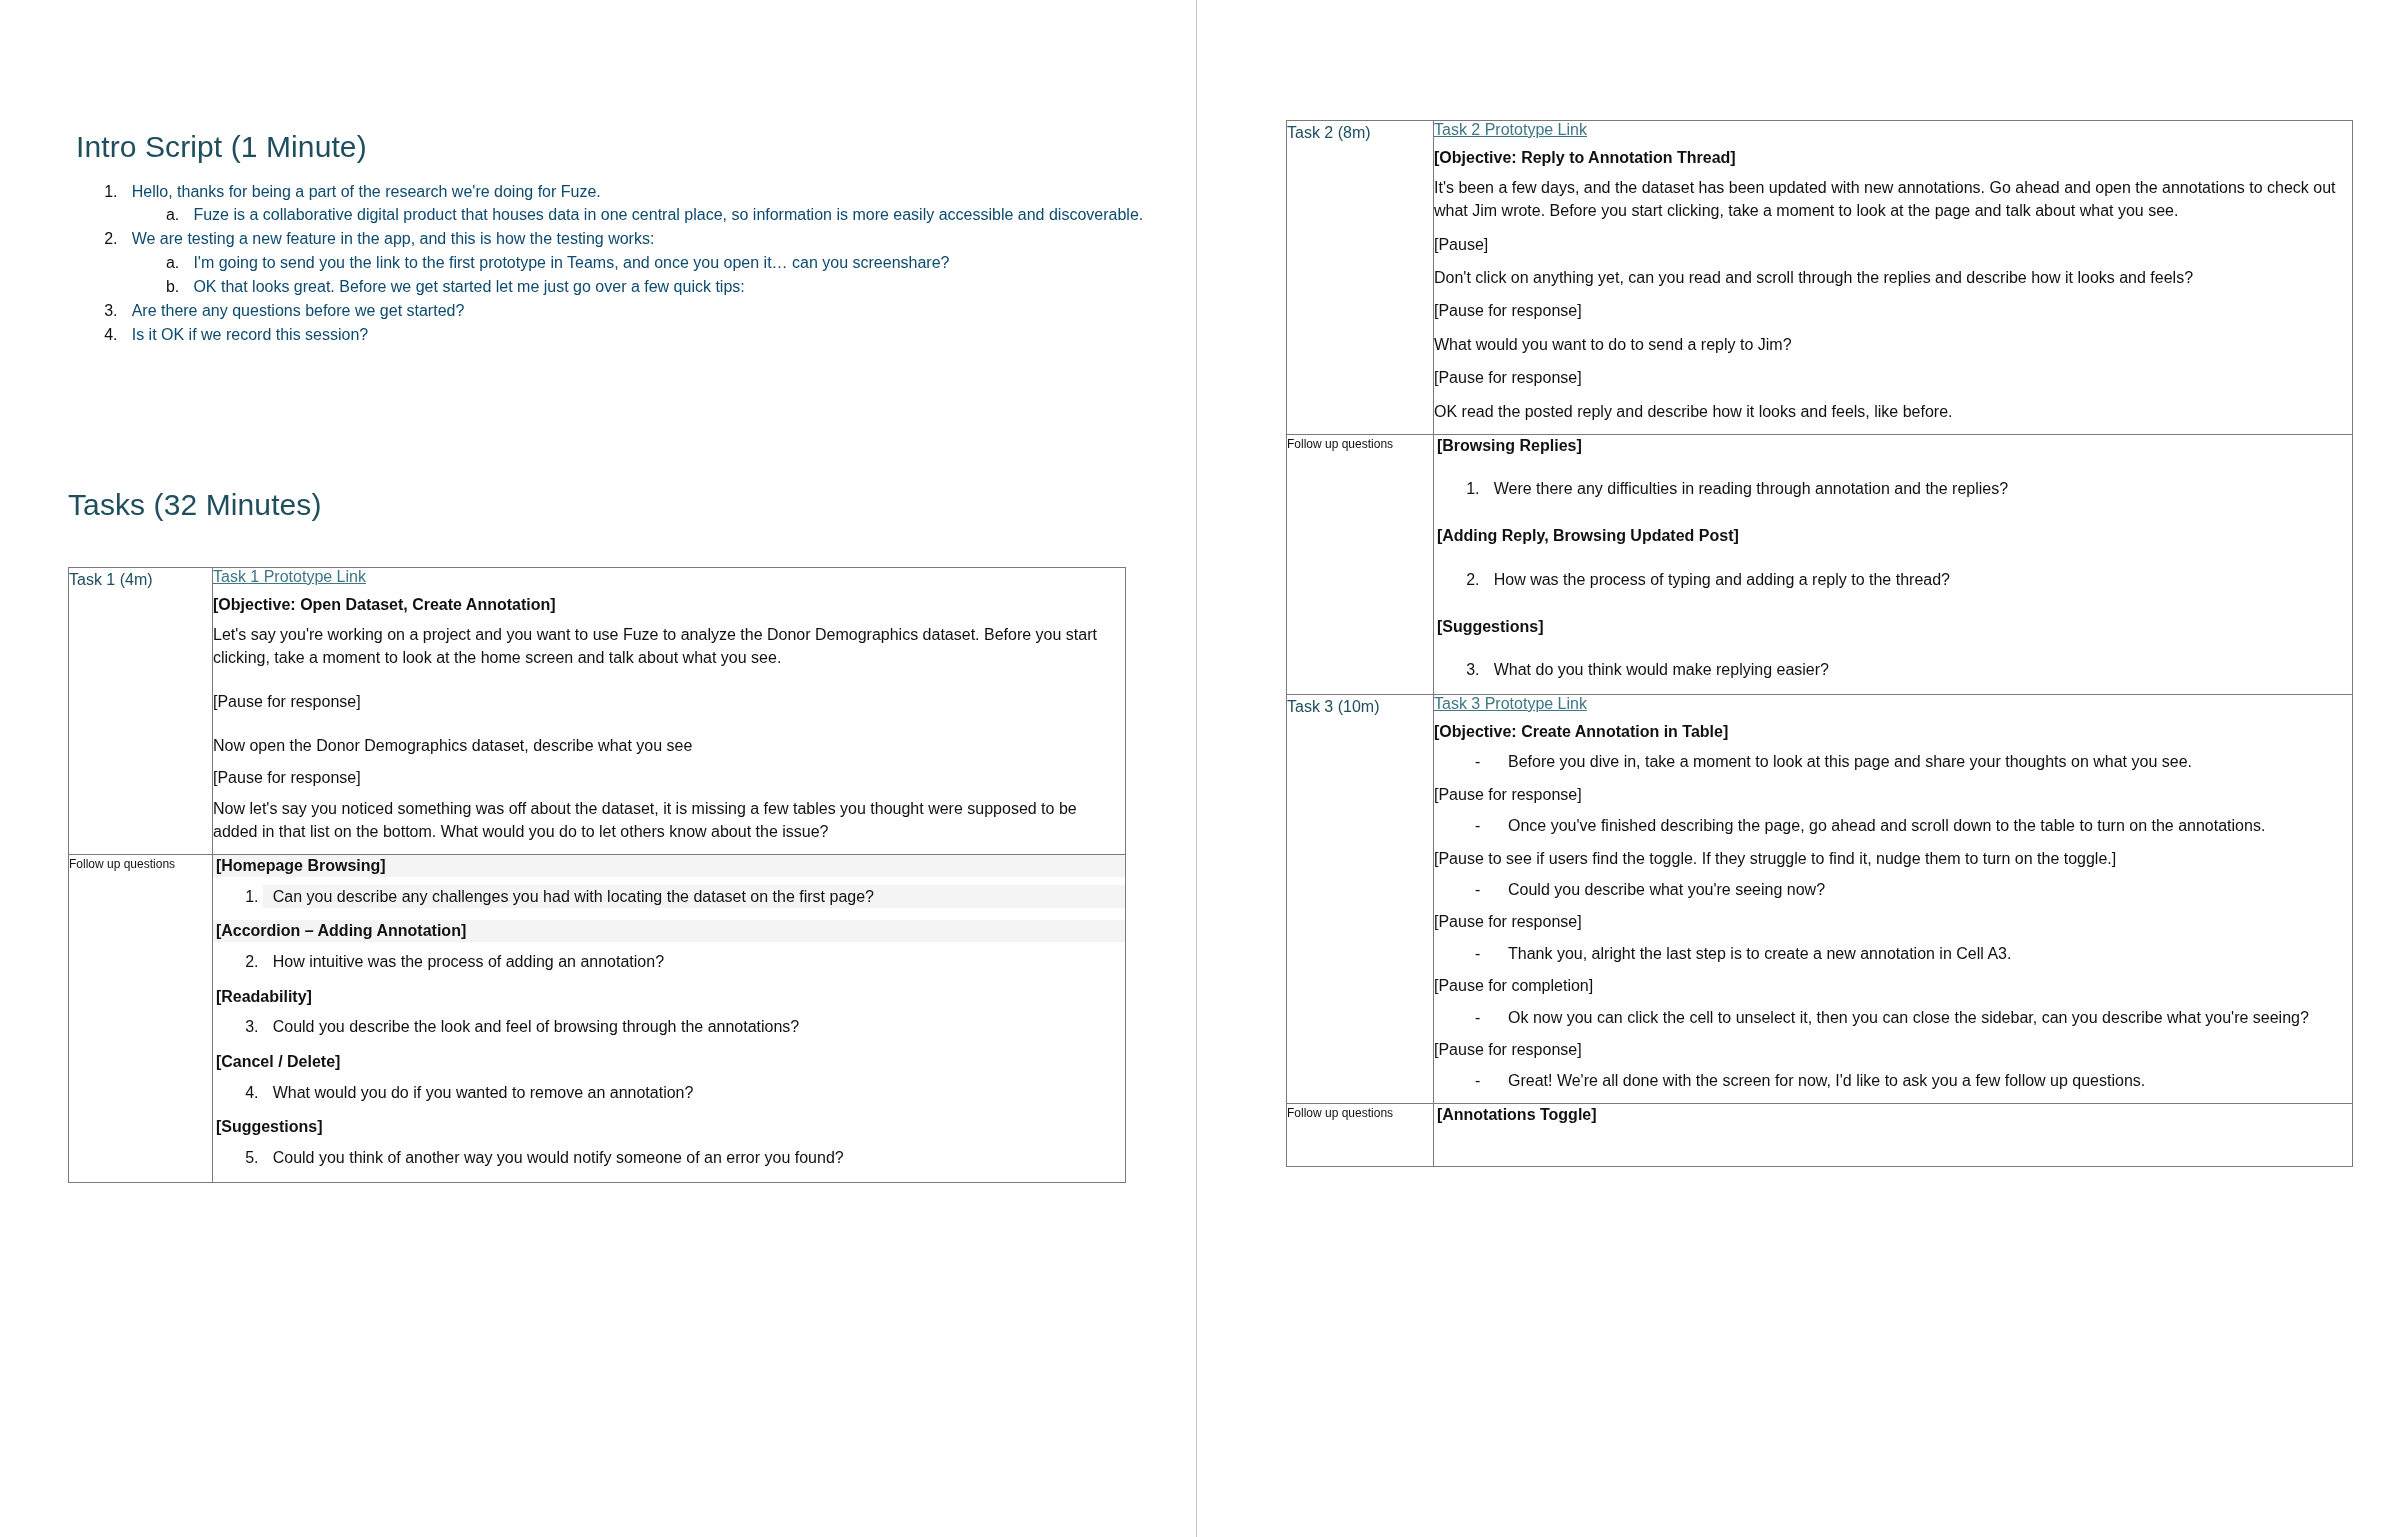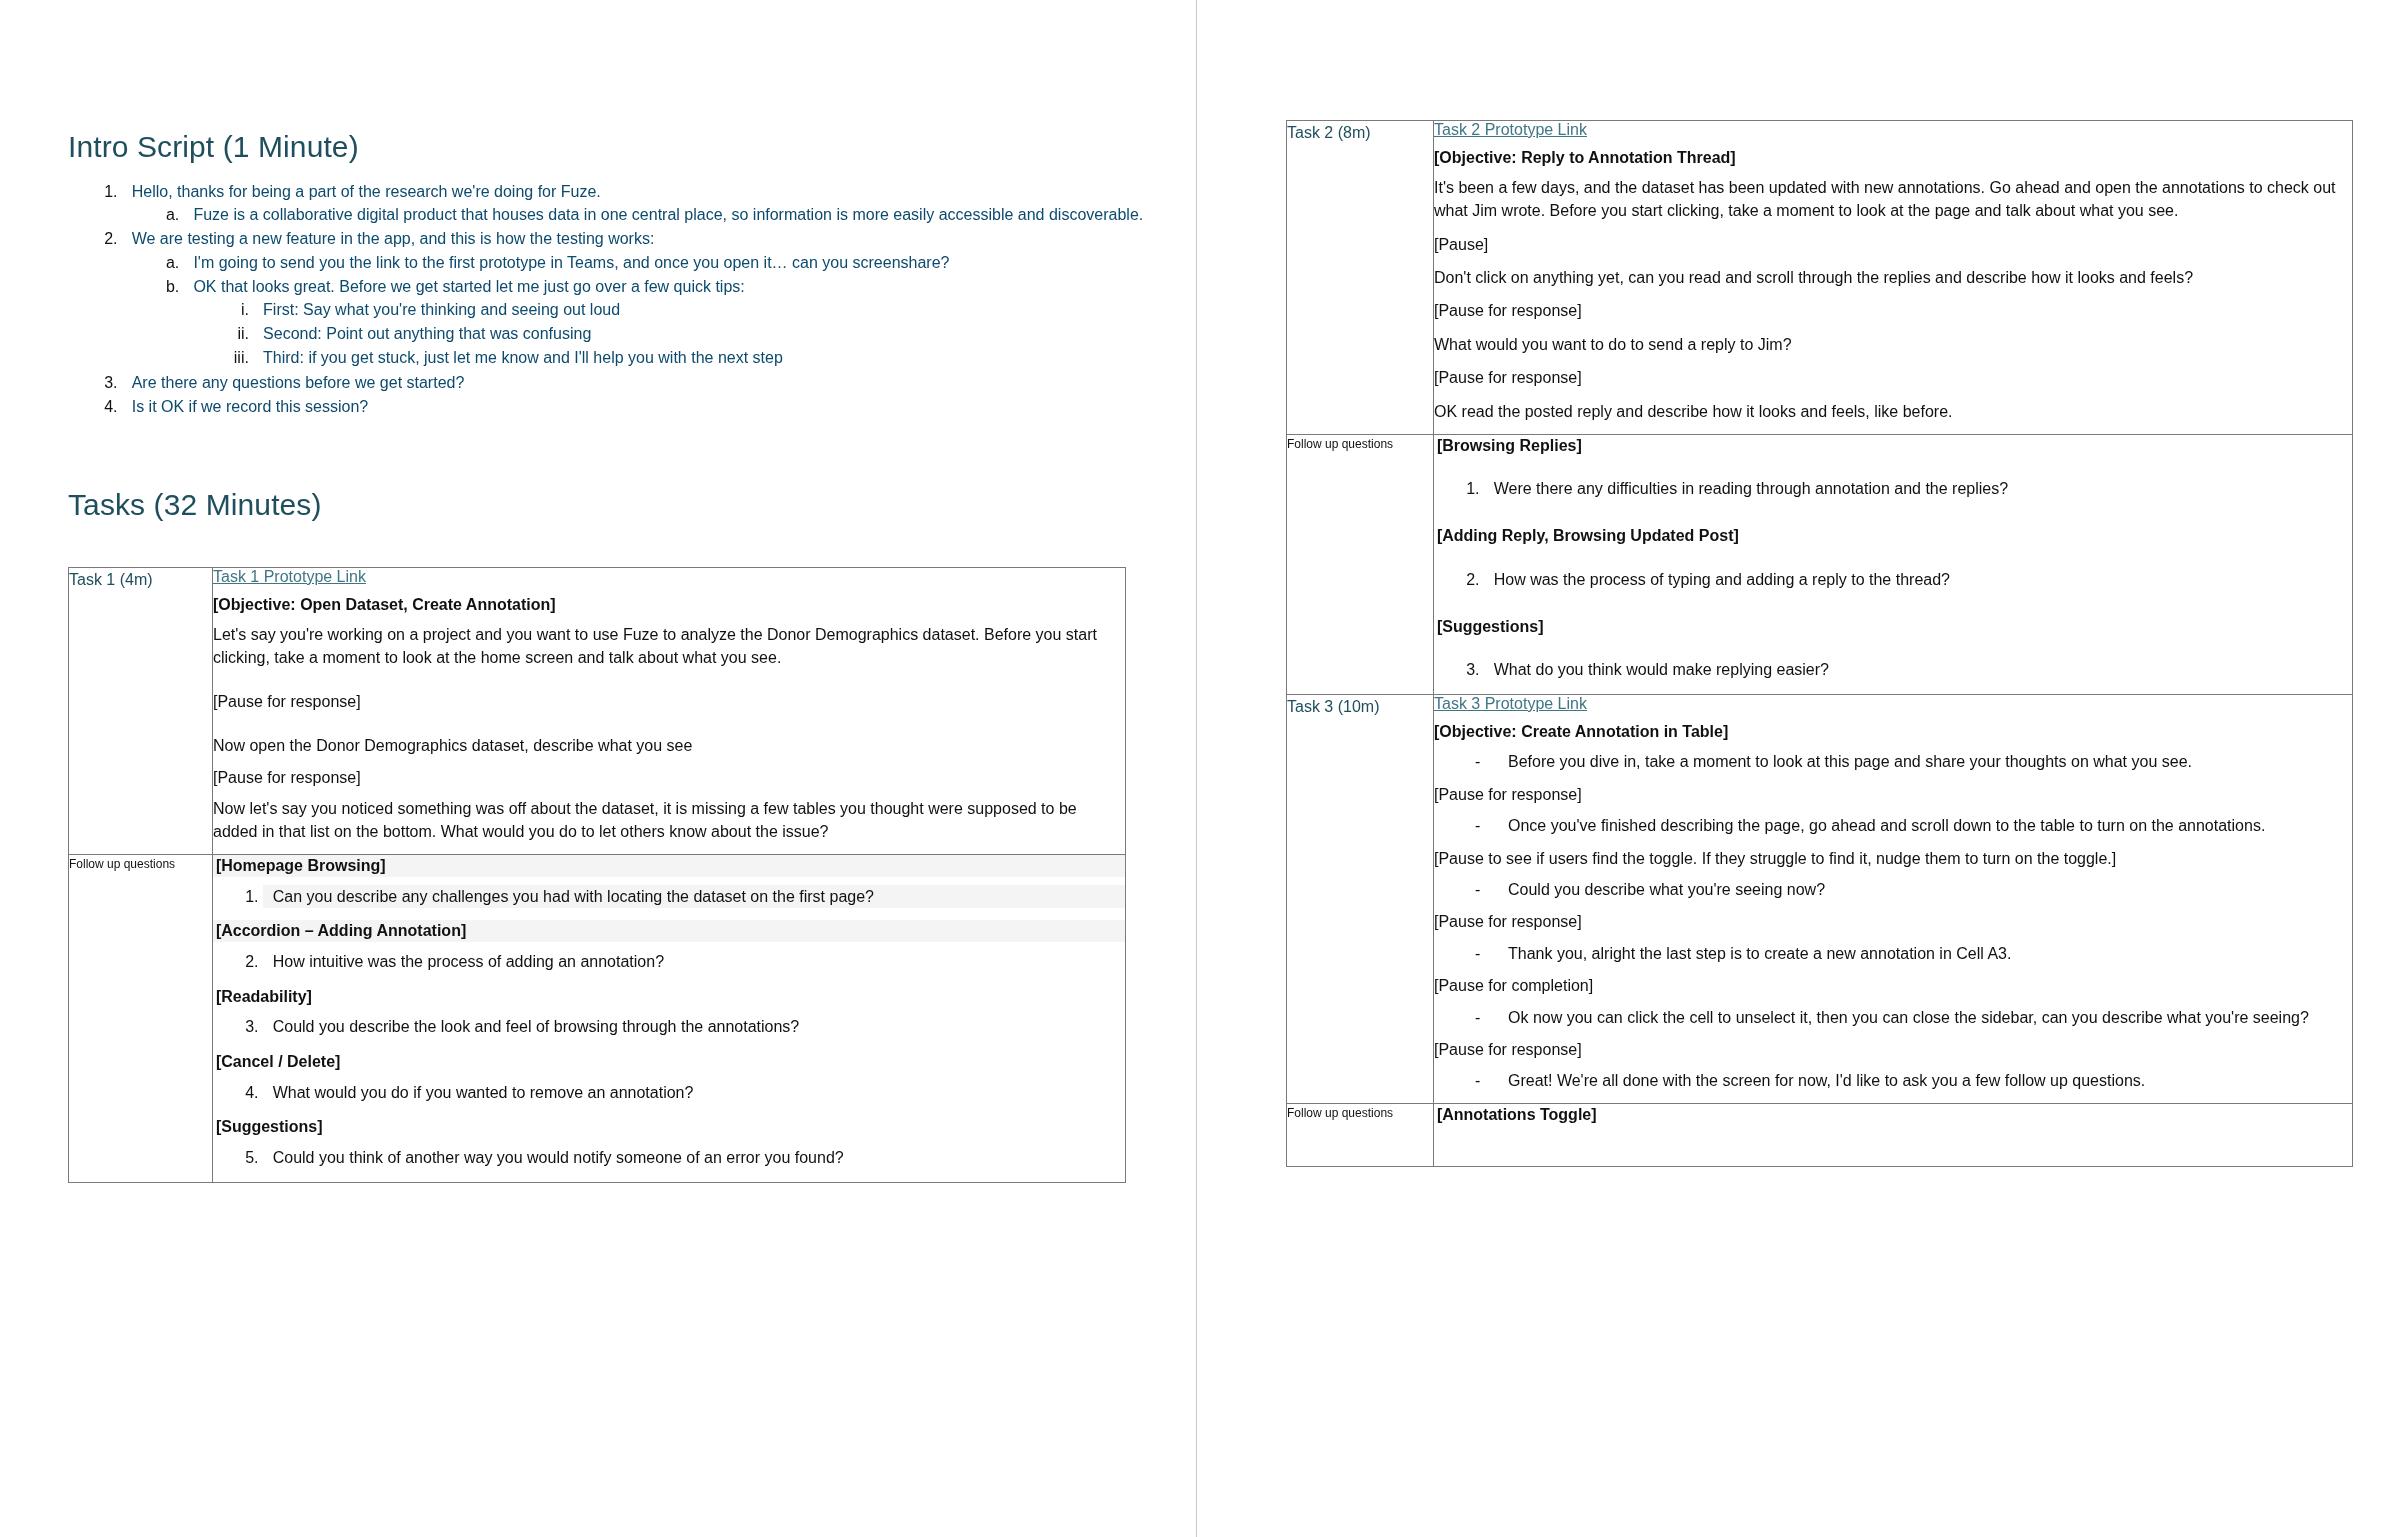--- a/index.html
+++ b/index.html
@@ -34,21 +34,21 @@
     width: 1067px;
   }
 
   h1.doc-h {
     color: #1f4e5e;
     font-size: 30px;
     font-weight: 400;
     margin: 0;
     letter-spacing: 0.1px;
   }
-  #intro-heading { position: absolute; left: 0; top: 130px; }
+  #intro-heading { position: absolute; left: 8px; top: 130px; }
   #tasks-heading { position: absolute; left: 0; top: 488px; }
 
   
   .intro-list {
     position: absolute;
     left: 0; top: 180px;
     width: 1116px;
     font-size: 16px;
     color: #0c4a6e;
     line-height: 1.45;
@@ -184,31 +184,20 @@
           </ol>
         </li>
         <li>
           <span>We are testing a new feature in the app, and this is how the testing works:</span>
           <ol class="lv2">
             <li>
               <span>I'm going to send you the link to the first prototype in Teams, and once you open it… can you screenshare?</span>
             </li>
             <li>
               <span>OK that looks great. Before we get started let me just go over a few quick tips:</span>
-              <ol class="lv3">
-                <li>
-                  <span>First: Say what you're thinking and seeing out loud</span>
-                </li>
-                <li>
-                  <span>Second: Point out anything that was confusing</span>
-                </li>
-                <li>
-                  <span>Third: if you get stuck, just let me know and I'll help you with the next step</span>
-                </li>
-              </ol>
             </li>
           </ol>
         </li>
         <li>
           <span>Are there any questions before we get started?</span>
         </li>
         <li>
           <span>Is it OK if we record this session?</span>
         </li>
       </ol>

